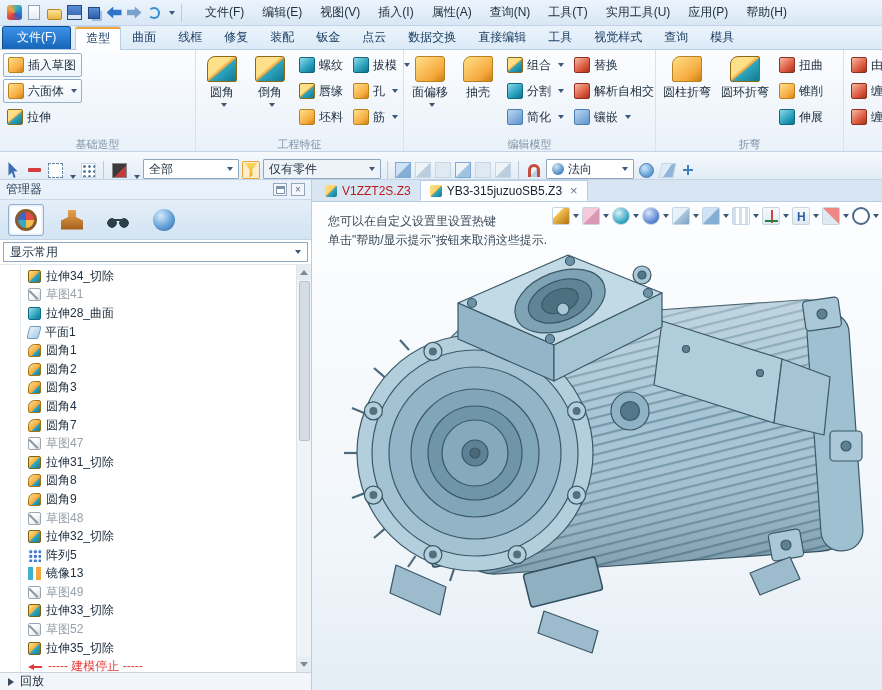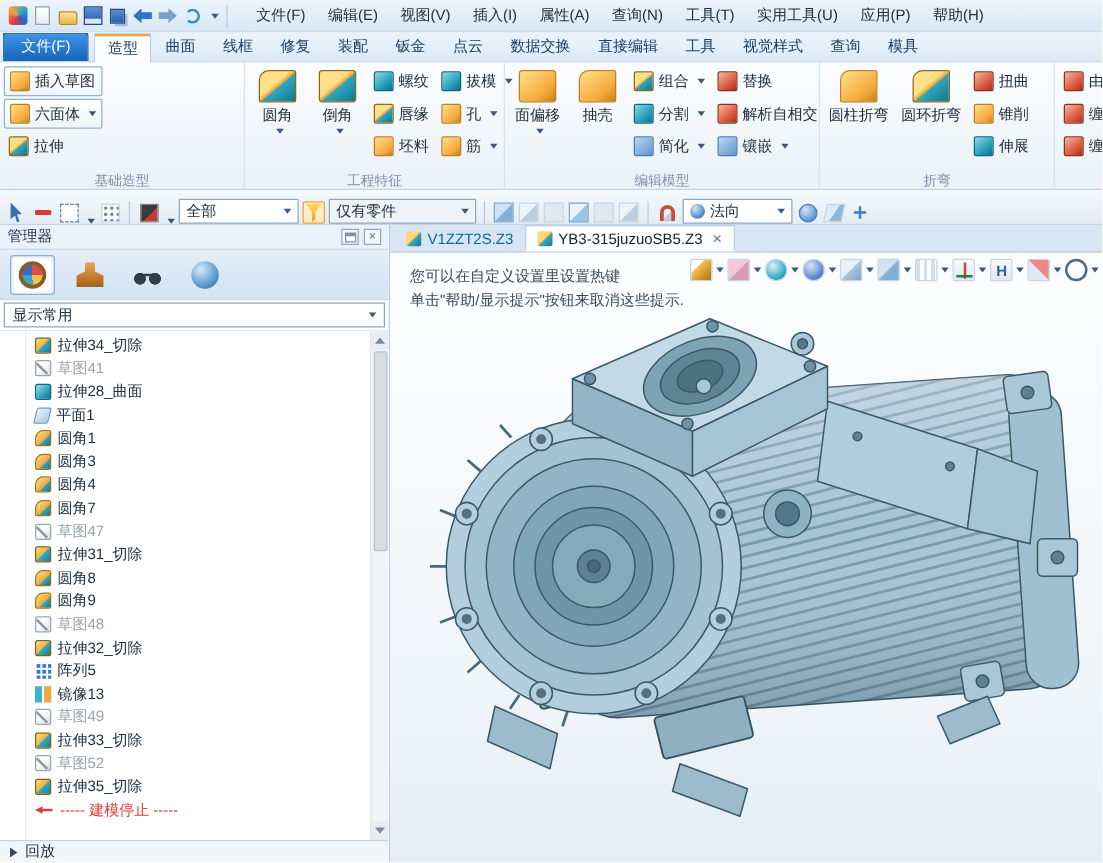--- a/index.html
+++ b/index.html
@@ -130,21 +130,21 @@
   .sthumb { position:absolute; top:16px; left:1.5px; right:1.5px; height:160px; background:#d6dce3; border:1px solid #b8c1cb; border-radius:2px; }
 
   .replay { height:18px; flex:none; display:flex; align-items:center; gap:6px; padding:0 8px;
     border-top:1px solid #c8d4e0; background:#f2f6fa; }
   .play-t { width:0; height:0; border-top:4px solid transparent; border-bottom:4px solid transparent; border-left:6px solid #3a4a5a; }
 
   
   .viewport { flex:1; position:relative; overflow:hidden; min-width:0;
     background:linear-gradient(180deg,#fdfeff 0%,#f1f6fa 70%,#e4edf5 100%); }
   .doctabs { height:22px; display:flex; align-items:stretch; background:#d8e6f4; border-bottom:1px solid #b9cee4; padding-left:4px; }
-  .dtab { display:flex; align-items:center; gap:5px; padding:0 9px; color:#0369a1; }
+  .dtab { display:flex; align-items:center; gap:5px; padding:0 9px; color:#b91c1c; }
   .dtab.active { background:#fdfeff; border:1px solid #b9cee4; border-bottom:1px solid #fdfeff; color:#16222e; }
   .dticon { width:12px; height:12px; border-radius:2px; background:linear-gradient(135deg,#ffd977 45%,#f0a93c 50%,#35a8bf 55%,#147793); flex:none; }
   .dclose { color:#6a7c8e; margin-left:3px; font-size:13px; line-height:1; }
   .dtab:not(.active) .dclose { display:none; }
 
   .vtb { position:absolute; top:26px; right:2px; display:flex; align-items:center; gap:1px; }
   .vti-wrap { display:flex; align-items:center; padding:1px; }
   .vti { width:18px; height:18px; border:1px solid #c6d6e4; border-radius:2px; background:linear-gradient(#f7fafc,#dfe9f2); position:relative; }
   .vti.markup-pencil-icon { background:linear-gradient(135deg,#fff 30%,#f2c14d 35%,#b97b1c 90%); }
   .vti.eraser-icon { background:linear-gradient(135deg,#f6c9d8 50%,#d998b4 52%); }
@@ -533,20 +533,24 @@
           <div class="trow plane">
             <span class="ticon"></span>
             <span class="tlabel">平面1</span>
           </div>
 
           <div class="trow fillet">
             <span class="ticon"></span>
             <span class="tlabel">圆角1</span>
           </div>
 
+          <div class="trow fillet">
+            <span class="ticon"></span>
+            <span class="tlabel">圆角2</span>
+          </div>
 
           <div class="trow fillet">
             <span class="ticon"></span>
             <span class="tlabel">圆角3</span>
           </div>
 
           <div class="trow fillet">
             <span class="ticon"></span>
             <span class="tlabel">圆角4</span>
           </div>

